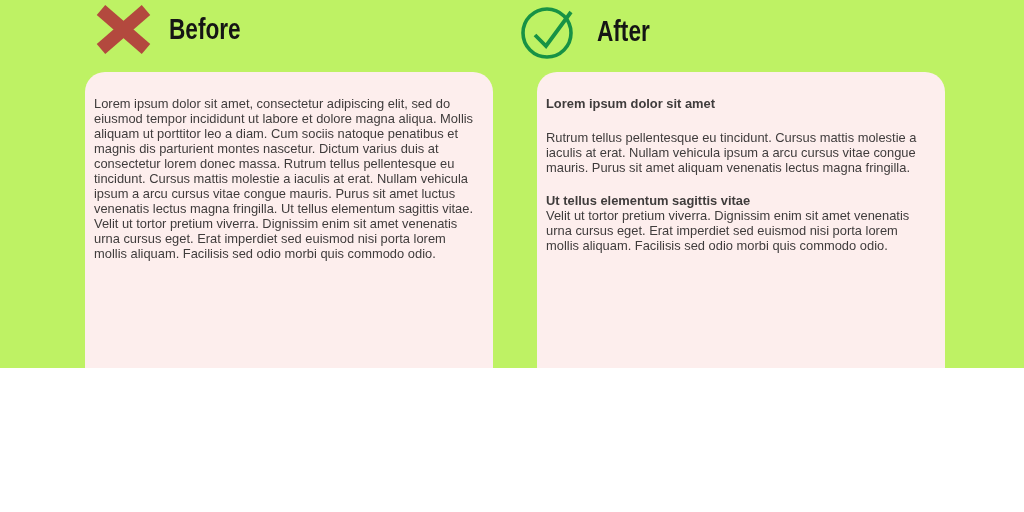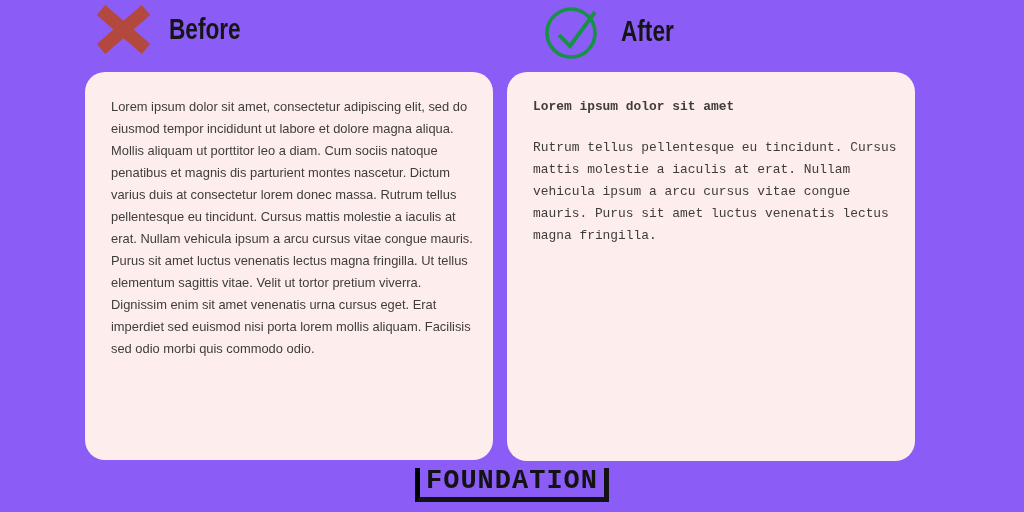--- a/index.html
+++ b/index.html
@@ -1,53 +1,53 @@
 <!DOCTYPE html>
 <html><head>
 <meta charset="utf-8">
 <style>
   html,body { margin:0; padding:0; }
   .canvas {
     position:relative;
-    width:1024px; height:512px;
-    background:#8b5cf6;
+    width:1024px; height:368px;
+    background:#bef264;
     overflow:hidden;
     font-family:"Liberation Sans","DejaVu Sans",sans-serif;
   }
   .col-header {
     position:absolute;
     display:flex; align-items:center;
   }
   .before-header { left:95px; top:4px; }
-  .after-header  { left:544px; top:3px;align-items:center; }
+  .after-header  { left:520px; top:3px;align-items:center; }
   .hdr-icon { flex:0 0 auto; display:block; }
   .hdr-label {
     display:inline-block;
     font-weight:700;
     font-size:29px;
     color:#151515;
     transform:scaleX(0.78);
     transform-origin:0 50%;
     margin-left:17px;
     white-space:nowrap;
   }
   .card {
     position:absolute;
     top:72px;
     width:408px; height:388px;
     background:#fdeeed;
     border-radius:20px;
     box-sizing:border-box;
-    padding:24px 15px 0 26px;
+    padding:24px 15px 0 9px;
     color:#3f3c3c;
     font-size:12.9px;
-    line-height:22px;
+    line-height:15px;
   }
   .card-before { left:85px; }
-  .card-after  { left:507px; height:389px;font-family:Liberation Mono, monospace; }
+  .card-after  { left:537px; height:389px; }
   .card p { margin:0; }
   .section { margin-bottom:18.7px; }
   .sec-heading { font-weight:700; }
   .sec-heading:empty { display:none; }
   .footer {
     position:absolute;
     left:0; right:0; top:468px;
     display:flex; justify-content:center;
   }
   .logo-box {
@@ -89,21 +89,25 @@
   <div class="card card-before">
     <p>Lorem ipsum dolor sit amet, consectetur adipiscing elit, sed do eiusmod tempor incididunt ut labore et dolore magna aliqua. Mollis aliquam ut porttitor leo a diam. Cum sociis natoque penatibus et magnis dis parturient montes nascetur. Dictum varius duis at consectetur lorem donec massa. Rutrum tellus pellentesque eu tincidunt. Cursus mattis molestie a iaculis at erat. Nullam vehicula ipsum a arcu cursus vitae congue mauris. Purus sit amet luctus venenatis lectus magna fringilla. Ut tellus elementum sagittis vitae. Velit ut tortor pretium viverra. Dignissim enim sit amet venenatis urna cursus eget. Erat imperdiet sed euismod nisi porta lorem mollis aliquam. Facilisis sed odio morbi quis commodo odio.</p>
   </div>
 
   <div class="card card-after">
     <div class="section">
       <p class="sec-heading">Lorem ipsum dolor sit amet</p>
     </div>
     <div class="section">
 
-      <p class="sec-body">Rutrum tellus pellentesque eu tincidunt. Cursus mattis molestie a iaculis at erat. Nullam vehicula ipsum a arcu cursus vitae congue mauris. Purus sit amet luctus venenatis lectus magna fringilla.</p>
+      <p class="sec-body">Rutrum tellus pellentesque eu tincidunt. Cursus mattis molestie a iaculis at erat. Nullam vehicula ipsum a arcu cursus vitae congue mauris. Purus sit amet aliquam venenatis lectus magna fringilla.</p>
+    </div>
+    <div class="section">
+      <p class="sec-heading">Ut tellus elementum sagittis vitae</p>
+      <p class="sec-body">Velit ut tortor pretium viverra. Dignissim enim sit amet venenatis urna cursus eget. Erat imperdiet sed euismod nisi porta lorem mollis aliquam. Facilisis sed odio morbi quis commodo odio.</p>
     </div>
   </div>
 
   <div class="footer">
     <span class="logo-box">FOUNDATION</span>
   </div>
 
 </div>
 
 </body></html>

